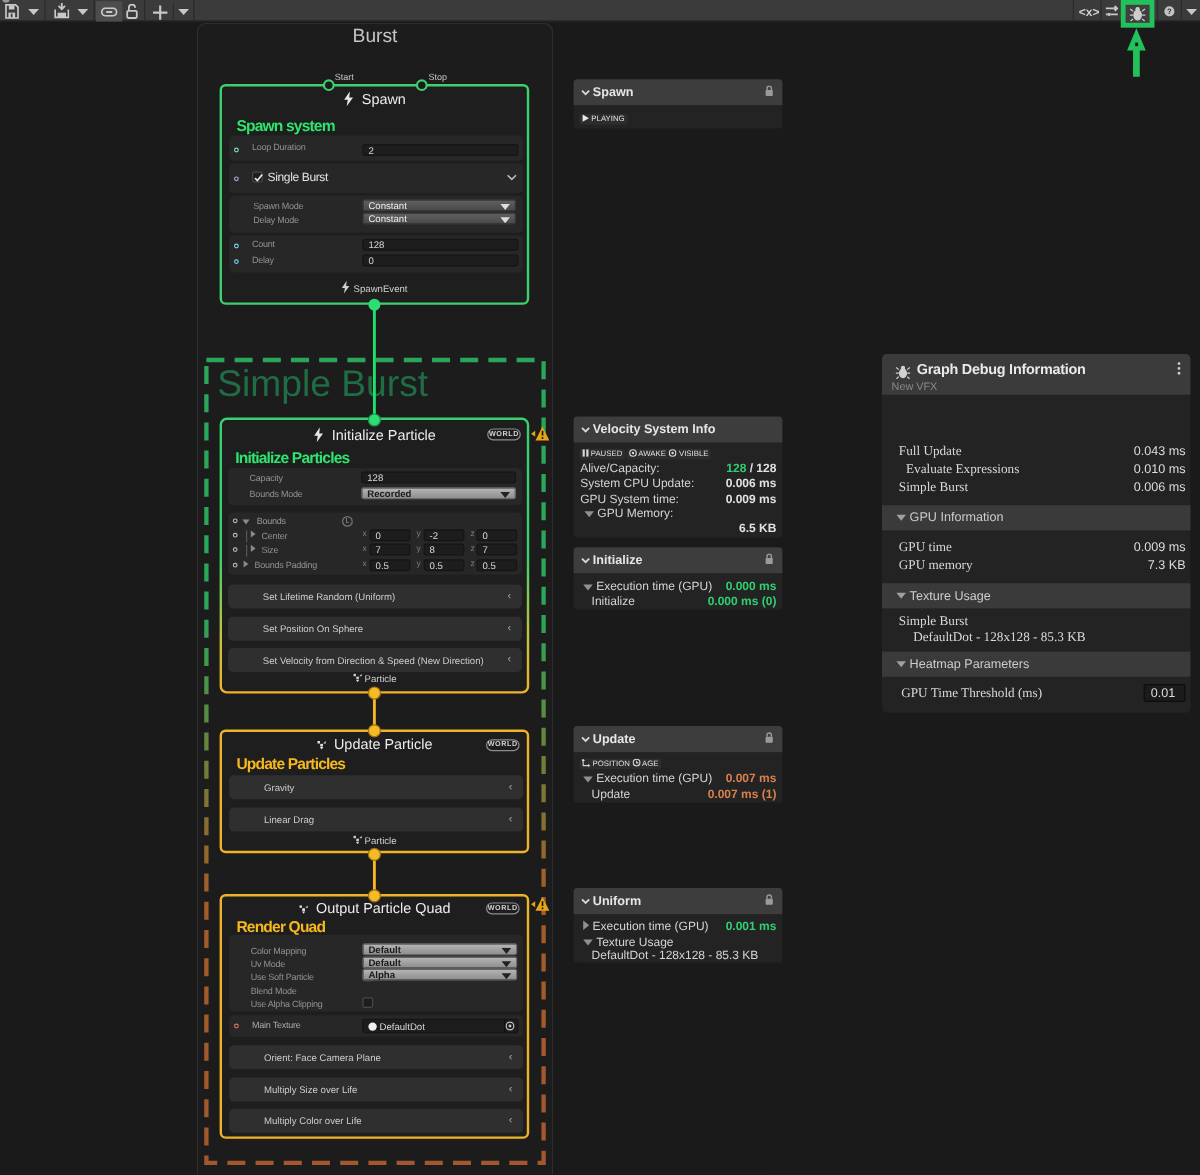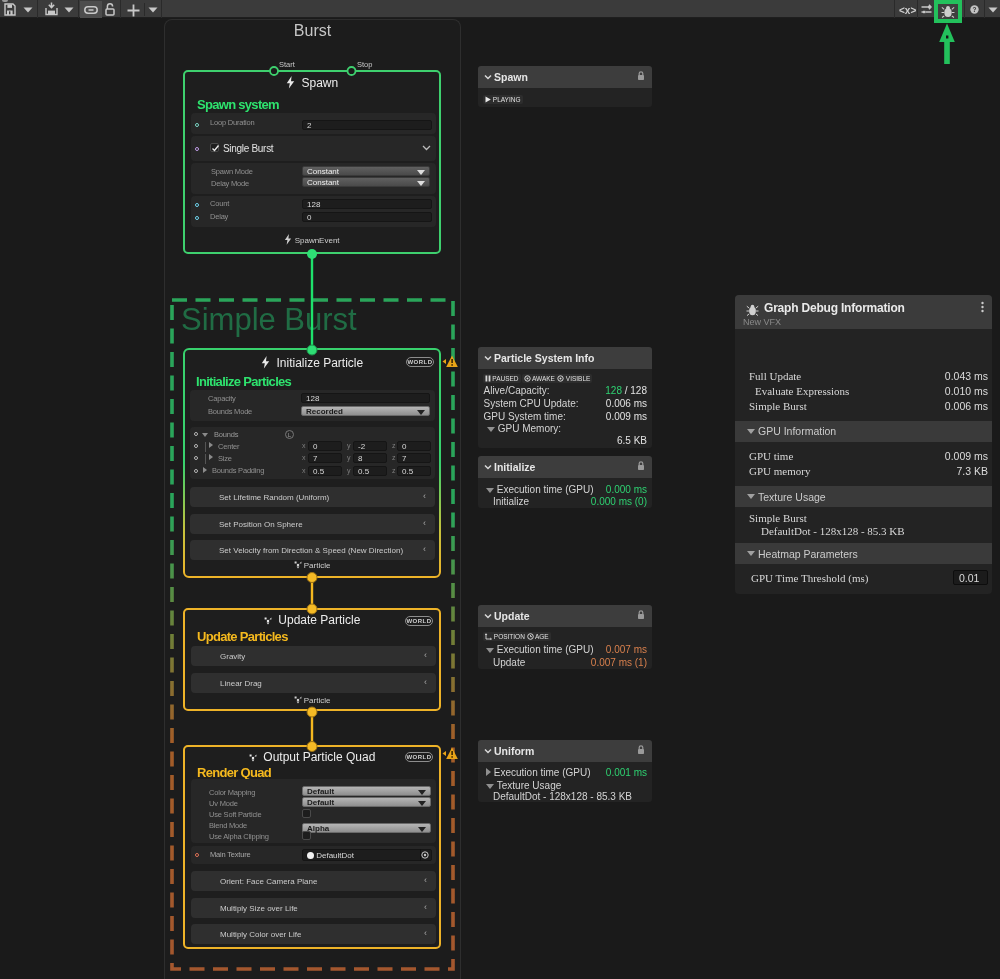--- a/index.html
+++ b/index.html
@@ -36,21 +36,21 @@
 
 
 .mpanel { position:absolute; left:478px; width:174px; z-index:2; }
 .mhead { position:relative; height:22px; background:#3d3d3d; border-radius:3px 3px 0 0; color:#e6e6e6; }
 .mhead .t { position:absolute; left:16px; top:5px; font-size:10.5px; font-weight:bold; }
 .mhead .c { position:absolute; left:6px; top:8px; } .mhead svg { display:block; }
 .mhead .lk { position:absolute; right:7px; top:5px; }
 .mbody { position:relative; background:#232323; border-radius:0 0 3px 3px; }
 .badge { position:absolute; height:9px; background:#2d2d2d; border-radius:2px; color:#e0e0e0; font-size:6.5px; line-height:9px; padding:0 2px; white-space:nowrap; }
 .mrow { position:absolute; font-size:10px; color:#d4d4d4; white-space:nowrap; }
-.mval { position:absolute; font-size:10px; text-align:right; right:5px; white-space:nowrap; }
+.mval { position:absolute; font-size:10px; text-align:right; right:5px; white-space:nowrap;font-weight:bold; }
 .green { color:#2ed171; }
 .orange { color:#d9804d; }
 .white { color:#e2e2e2; }
 
 
 #gdi { position:absolute; left:735px; top:295px; width:257px; height:299px; background:#232323; border-radius:4px; z-index:2; }
 .gband { position:absolute; left:0; width:257px; height:21px; background:#3a3a3a; color:#cccccc; font-size:10.5px; }
 .gband .tri { position:absolute; left:12px; top:8px; line-height:0; } .gband .tri .tri-d { display:block; border-top-color:#a0a0a0; }
 .gband .bt { position:absolute; left:23px; top:4.5px; }
 .grow { position:absolute; font-size:11px; color:#d8d8d8; white-space:nowrap;font-family:Liberation Serif, serif; }
@@ -362,21 +362,21 @@
   <div class="syslabel" style="left:12px; top:18px; color:#f5b91e;">Render Quad</div>
 
   <div class="blk" style="left:6px; top:32px; width:245px; height:64px;"></div>
   <div class="rowlabel" style="left:24px; top:41px;">Color Mapping</div>
   <div class="dlight" style="left:117px; top:39px; width:129px; height:10px; line-height:9px;">Default<span class="dd-arrow" style="border-top:5px solid #222222;"></span></div>
   <div class="rowlabel" style="left:24px; top:52px;">Uv Mode</div>
   <div class="dlight" style="left:117px; top:50px; width:129px; height:10px; line-height:9px;">Default<span class="dd-arrow" style="border-top:5px solid #222222;"></span></div>
   <div class="rowlabel" style="left:24px; top:63px;">Use Soft Particle</div>
   <div class="check" style="left:117px; top:61.5px;"></div>
   <div class="rowlabel" style="left:24px; top:74px;">Blend Mode</div>
-  <div class="dlight" style="left:117px; top:76px; width:129px; height:10px; line-height:9px;">Alpha<span class="dd-arrow" style="border-top:5px solid #222222;"></span></div>
+  <div class="dlight" style="left:117px; top:60px; width:129px; height:10px; line-height:9px;">Alpha<span class="dd-arrow" style="border-top:5px solid #222222;"></span></div>
   <div class="rowlabel" style="left:24px; top:85px;">Use Alpha Clipping</div>
   <div class="check" style="left:117px; top:83.5px;"></div>
 
   <div class="blk" style="left:6px; top:99px; width:245px; height:18px;"></div>
   <div class="port" style="left:10px; top:105.5px; border-color:#e0755a;"></div>
   <div class="rowlabel" style="left:25px; top:103px; color:#a8a8a8;">Main Texture</div>
   <div class="input" style="left:117px; top:102px; width:130px; height:12px; line-height:11px;"><span style="display:inline-block; width:7px; height:7px; background:#f2f2f2; border-radius:50%; vertical-align:-1px;"></span> DefaultDot</div>
   <div class="abs" style="left:235px; top:102px; width:12px; height:12px; border-left:1px solid #111; text-align:center; padding-top:2px;">
       <svg width="8" height="8" viewBox="0 0 8 8">
         <circle cx="4" cy="4" r="3.2" fill="none" stroke="#c8c8c8" stroke-width="1"></circle>
@@ -437,21 +437,21 @@
   </div>
 </div>
 
 <div class="mpanel" style="top:347px;">
   <div class="mhead">
       <span class="c">
         <svg width="8" height="6" viewBox="0 0 8 6">
           <path d="M1 1.5 L4 4.5 L7 1.5" stroke="#d8d8d8" stroke-width="1.5" fill="none"></path>
         </svg>
       </span>
-      <span class="t">Particle System Info</span>
+      <span class="t">Velocity System Info</span>
     </div>
   <div class="mbody" style="height:79px;">
     <div class="badge" style="left:4.5px; top:4.5px;"><svg width="6" height="7" viewBox="0 0 6 7" style="vertical-align:-1px;">
           <rect x="0.5" y="0.5" width="1.8" height="6" fill="#d8d8d8"></rect>
           <rect x="3.6" y="0.5" width="1.8" height="6" fill="#d8d8d8"></rect>
         </svg> PAUSED</div>
     <div class="badge" style="left:43.5px; top:4.5px;"><svg width="7" height="7" viewBox="0 0 7 7" style="vertical-align:-1px;">
           <circle cx="3.5" cy="3.5" r="2.7" fill="none" stroke="#d8d8d8" stroke-width="1"></circle>
           <circle cx="3.5" cy="3.5" r="1" fill="#d8d8d8"></circle>
         </svg> AWAKE</div>

